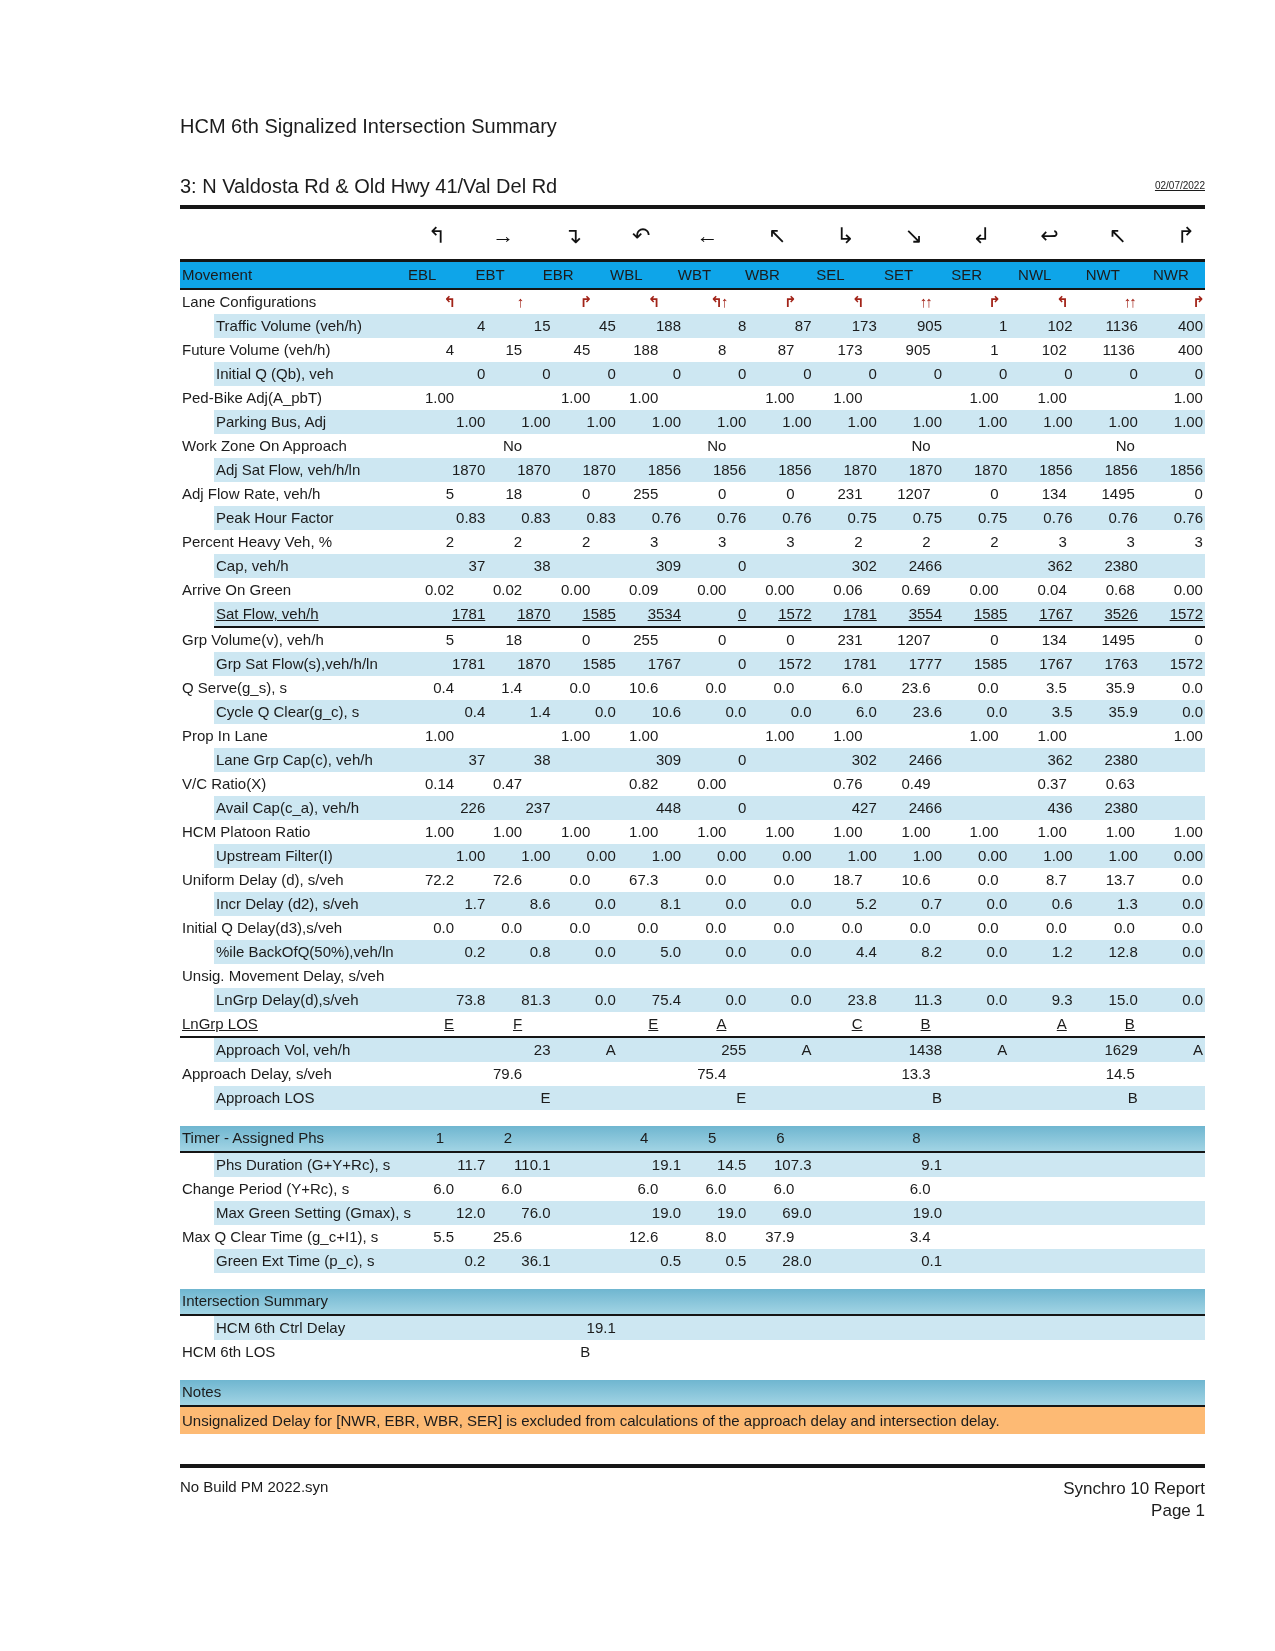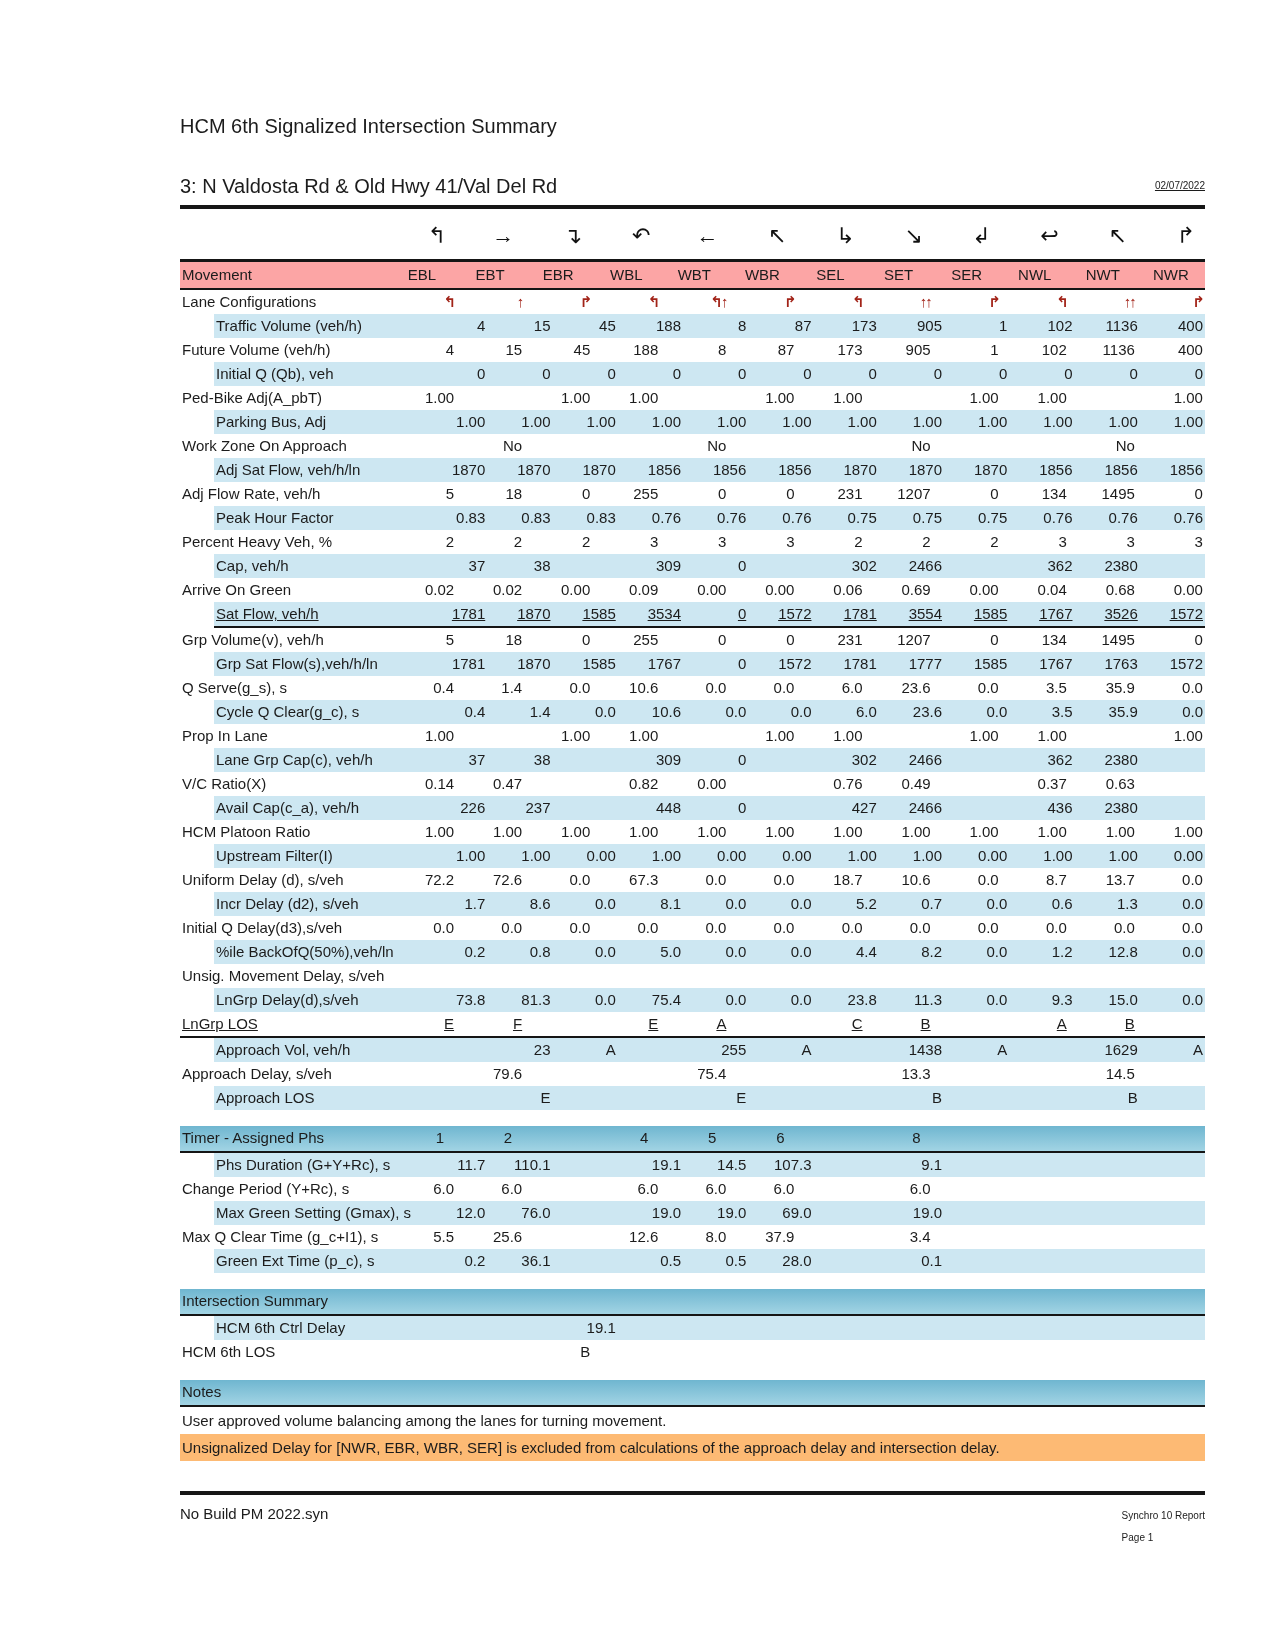--- a/index.html
+++ b/index.html
@@ -20,43 +20,43 @@
   .trow{display:flex;height:24px;line-height:24px;font-size:15px;}
   .trow.shade{background:#cde7f2;margin-left:34px;}
   .lbl{flex:0 0 206px;width:206px;padding-left:2px;white-space:nowrap;overflow:visible;}
   .cell{flex:1 1 0;text-align:right;padding-right:2px;white-space:nowrap;}
 
   
   .arrow-row{display:flex;height:46px;align-items:center;margin-top:4px;}
   .arrow-row .cell{font-size:22px;color:#111;padding-right:10px;line-height:46px;}
 
   
-  .mhead{background:#fca5a5;border-top:3px solid #151515;border-bottom:2px solid #151515;
-         height:26px;line-height:25px;}
+  .mhead{background:#0ea5e9;border-top:3px solid #151515;border-bottom:2px solid #151515;
+         height:26px;line-height:25px;justify-content:center;}
   .mhead .cell{text-align:center;padding-right:0;}
 
   
   .lane .cell{color:#a22318;font-weight:bold;font-size:15px;letter-spacing:-2px;}
 
   .divider{border-bottom:2px solid #151515;text-decoration:underline;}
 
   
   .band{background:linear-gradient(#6fb6d0,#a2d4e4);border-bottom:2px solid #151515;
         height:25px;line-height:24px;font-size:15px;}
   .band .cell{padding-right:12px;}
   .section-gap{height:16px;}
 
   .note-line{height:27px;line-height:27px;font-size:15px;padding-left:2px;}
   .note-line.shade{background:#fdba74;}
 
   
   .footer{margin-top:30px;}
   .footer-row{display:flex;justify-content:space-between;align-items:flex-start;margin-top:10px;}
   .footer-left{font-size:15px;}
-  .footer-right{font-size:10px;text-align:left;line-height:22px;}
+  .footer-right{font-size:17px;text-align:right;line-height:22px;}
 </style>
 </head>
 <body>
 
 <div class="page">
   <div class="content">
 
     <div class="title-line1">HCM 6th Signalized Intersection Summary</div>
     <div class="title-line2">
       <div class="subtitle">3: N Valdosta Rd &amp; Old Hwy 41/Val Del Rd</div>
@@ -751,21 +751,20 @@
         </div>
     </div>
 
     <div class="section-gap"></div>
 
     <div>
       <div class="trow band">
         <div class="lbl">Notes</div>
       </div>
       <div id="notes-body">
-          <div class="note-line">User approved volume balancing among the lanes for turning movement.</div>
           <div class="note-line shade">Unsignalized Delay for [NWR, EBR, WBR, SER] is excluded from calculations of the approach delay and intersection delay.</div>
         </div>
     </div>
 
     <div class="footer">
       <div class="rule-thick"></div>
       <div class="footer-row">
         <div class="footer-left">No Build PM 2022.syn</div>
         <div class="footer-right">
           <div>Synchro 10 Report</div>

